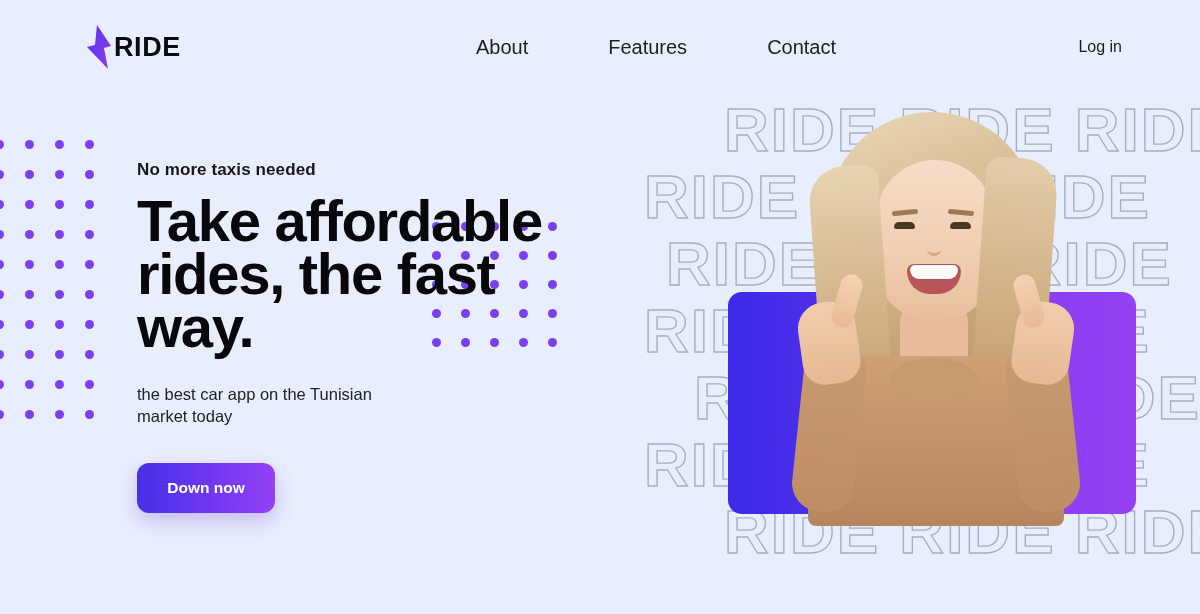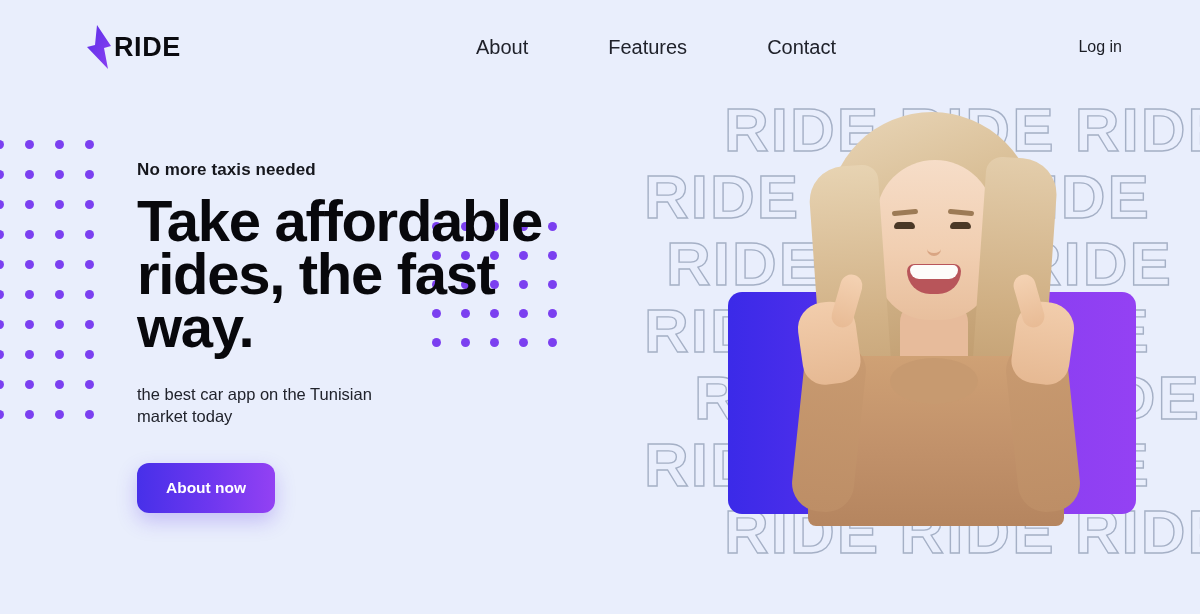--- a/index.html
+++ b/index.html
@@ -362,17 +362,17 @@
   </div>
 
   <div class="hero">
     <div class="eyebrow">No more taxis needed</div>
     <h1 class="headline">
       <span>Take affordable</span><br>
       <span>rides, the fast</span><br>
       <span>way.</span>
     </h1>
     <p class="subcopy">the best car app on the Tunisian market today</p>
-    <button class="join">About now</button>
+    <button class="join">Down now</button>
   </div>
 
 
 </div>
 
 </body></html>

